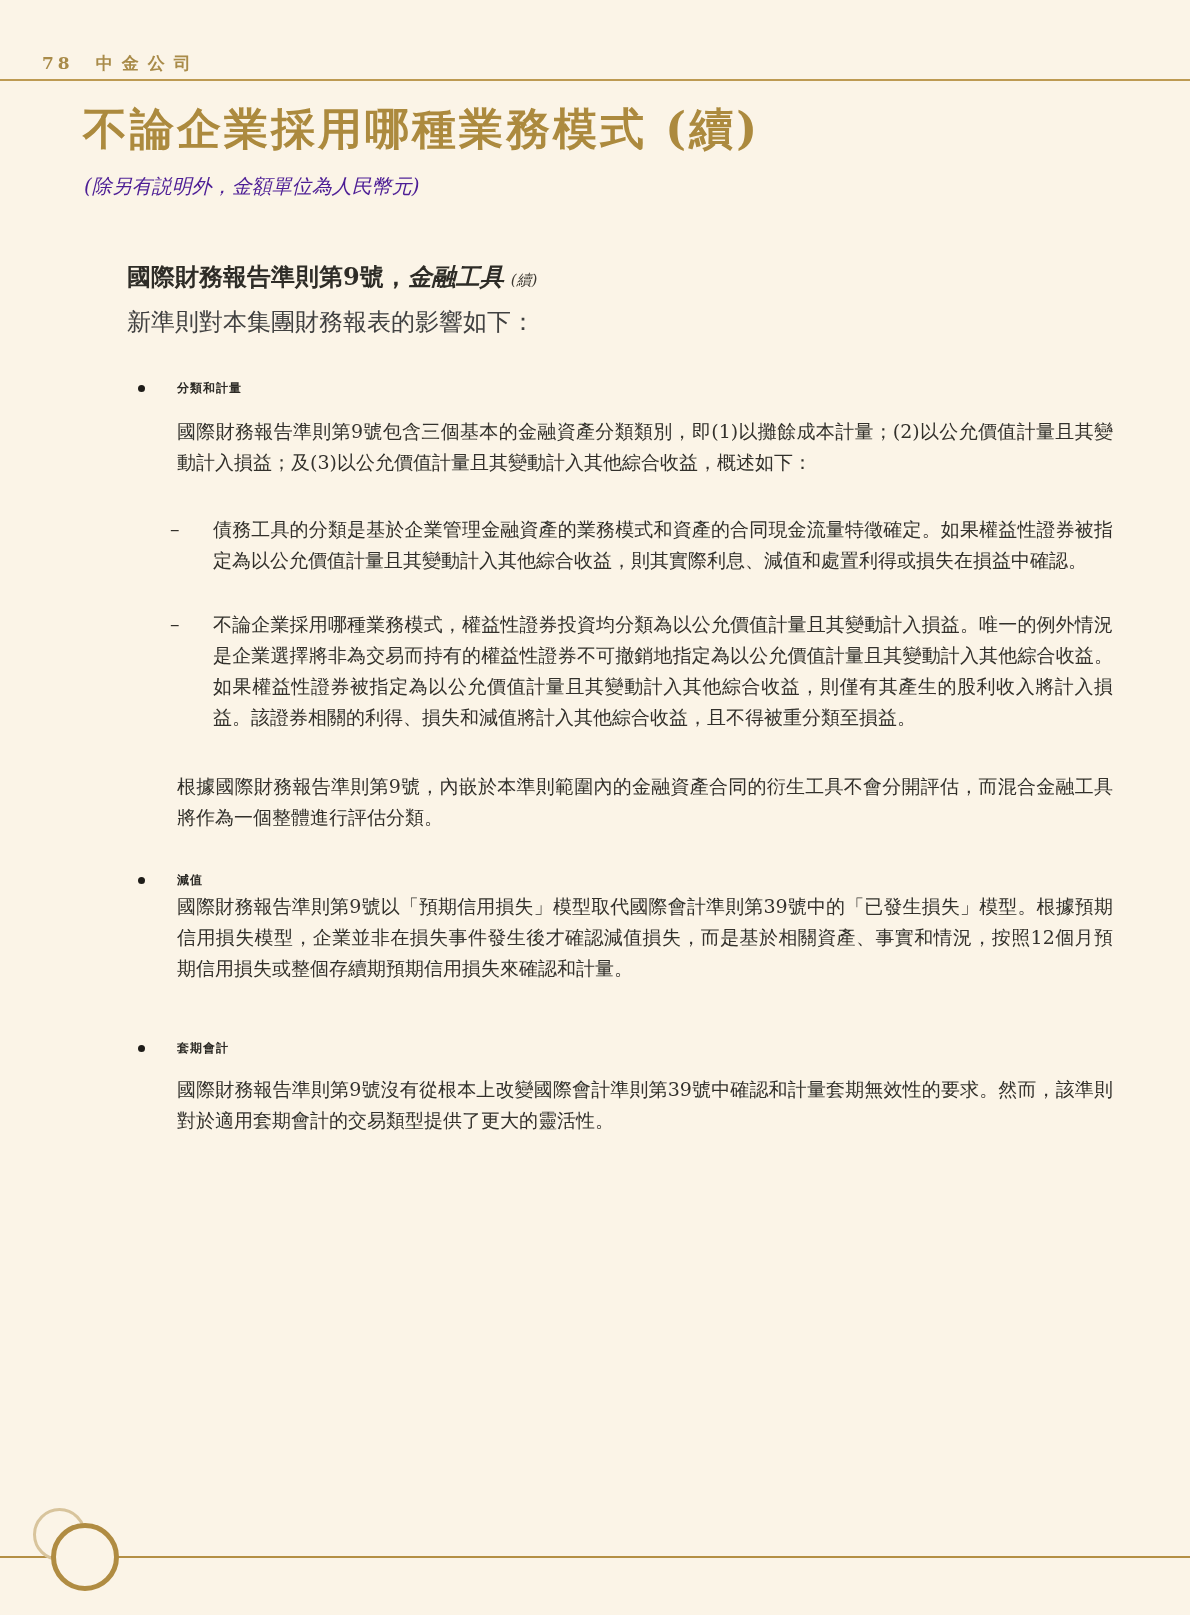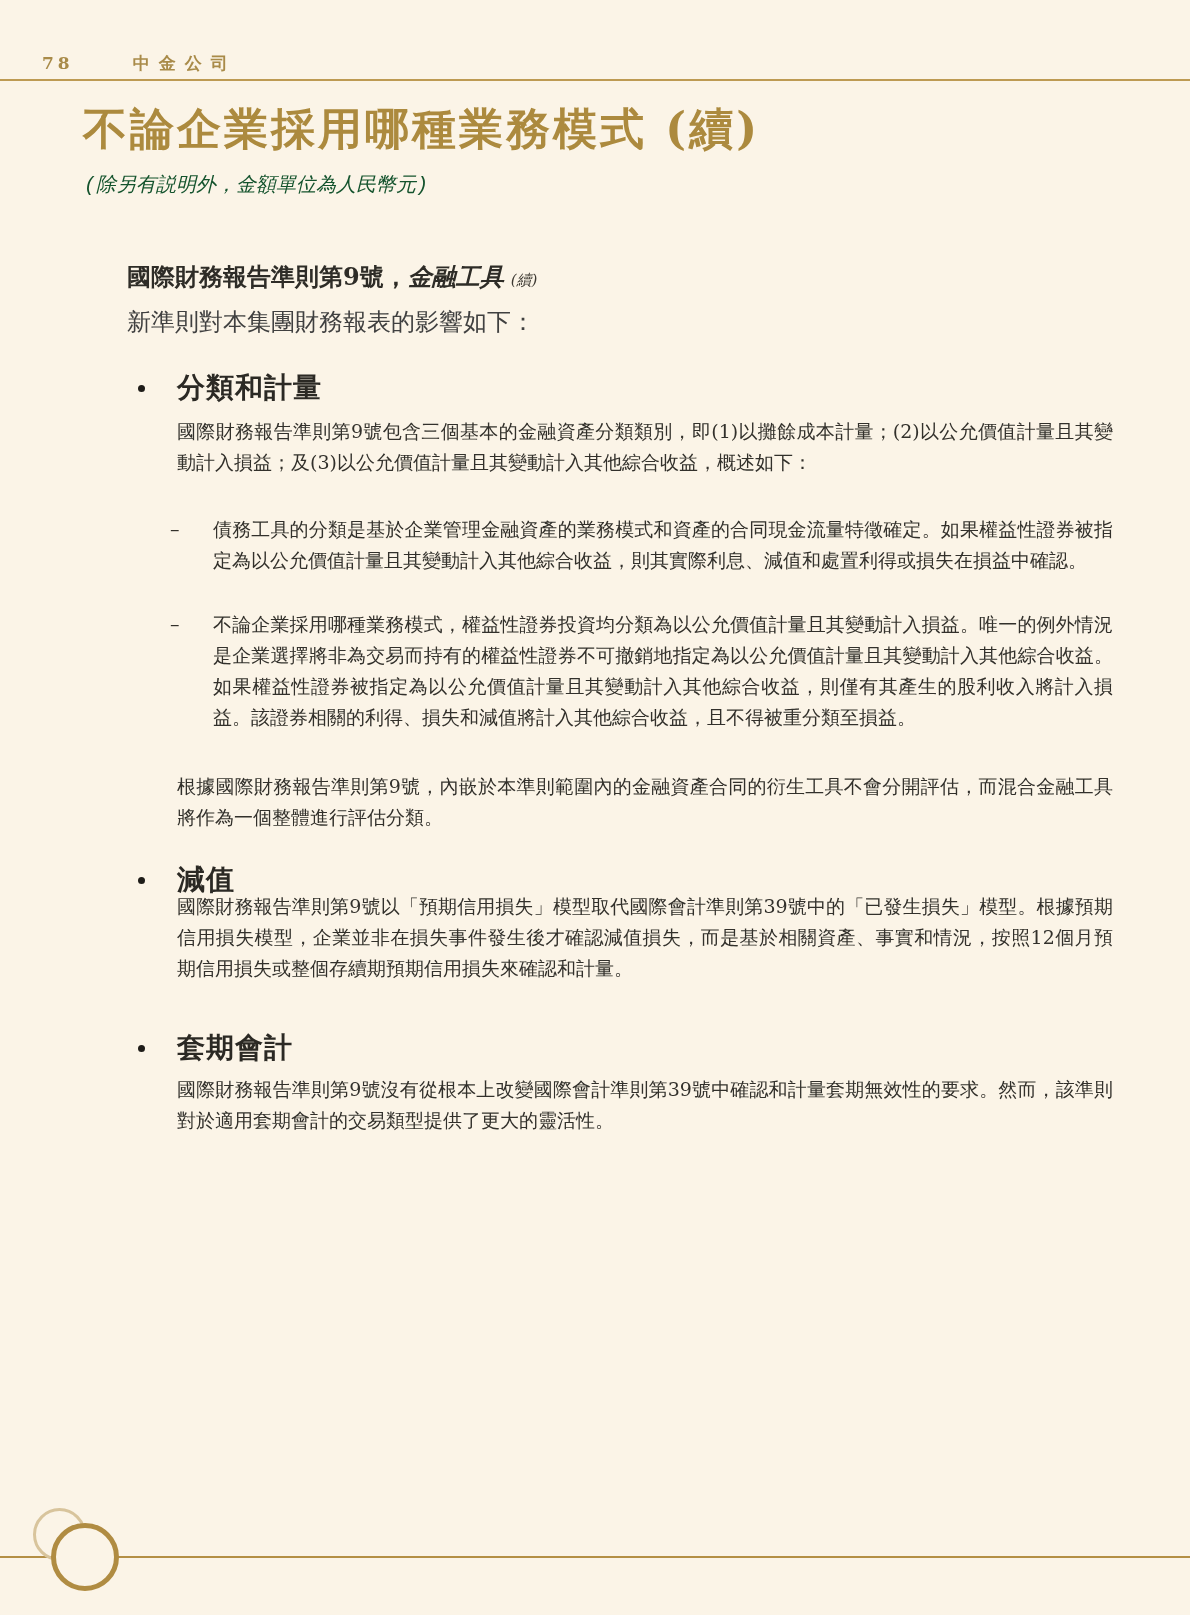--- a/index.html
+++ b/index.html
@@ -11,35 +11,35 @@
     color:#32302B;
     overflow:hidden;
   }
 
   
   .page-header {
     position:absolute; top:52px; left:42px;
     font-size:17px; font-weight:bold; color:#A98B49;
   }
   .page-header .pagenum { margin-right:22px; letter-spacing:4px; }
-  .page-header .company { letter-spacing:9px;margin-left:37px; }
+  .page-header .company { letter-spacing:9px; }
   .header-rule {
     position:absolute; top:79px; left:0;
     width:1190px; height:2px; background:#BD9A52;
   }
 
   
   .doc-title {
     position:absolute; top:100px; left:83px;
     font-size:44px; line-height:58px; font-weight:bold;
     color:#AC8A3E; letter-spacing:3px; margin:0;
   }
   .doc-note {
     position:absolute; top:172px; left:84px;
-    font-size:20px; line-height:28px; font-style:italic; color:#14532d;font-family:Liberation Mono, monospace;
+    font-size:20px; line-height:28px; font-style:italic; color:#4c1d95;
   }
 
   
   .section-heading {
     position:absolute; top:218px; left:83px;
     font-size:26px; line-height:34px; font-weight:bold; color:#AC8A3E;
   }
   .section-heading .sec-num { display:inline-block; width:49px; }
   .section-heading .sec-cont { font-size:16px; font-style:italic; font-weight:bold; margin-left:8px; }
 
@@ -55,21 +55,21 @@
     font-size:24px; line-height:26px; color:#404040;
   }
 
   
   .bullet-dot {
     position:absolute; left:138px;
     width:7px; height:7px; border-radius:50%; background:#1E1C18;
   }
   .bullet-heading {
     position:absolute; left:177px;
-    font-size:28px; line-height:24px; font-weight:bold; color:#2B2924; margin:0;
+    font-size:12px; line-height:24px; font-weight:bold; color:#2B2924; margin:0;
     letter-spacing:1px;
   }
   .body-par {
     position:absolute; left:177px; width:936px;
     font-size:19px; line-height:31px; color:#32302B;
     text-align:justify; margin:0;
   }
   .dash-item { position:absolute; left:170px; width:943px; }
   .dash-item .dash {
     position:absolute; left:0; top:0;

